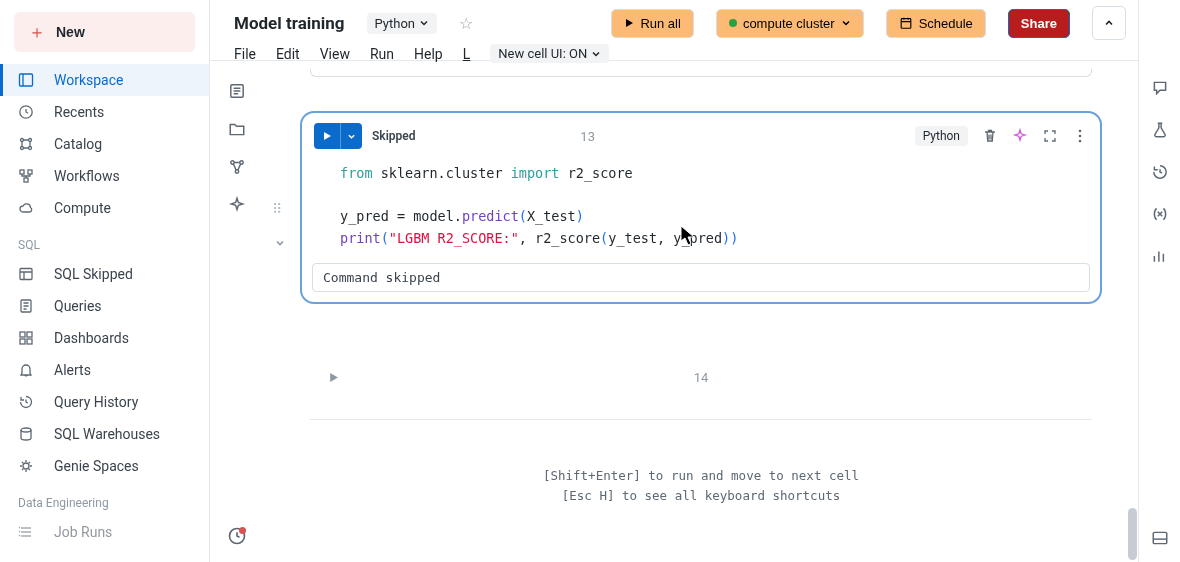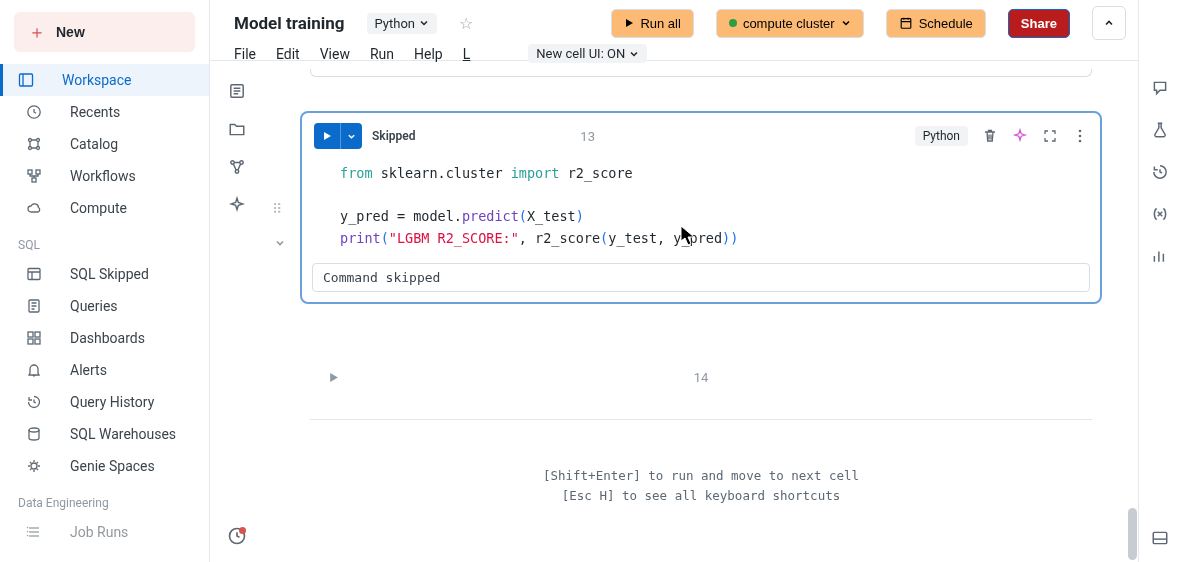--- a/index.html
+++ b/index.html
@@ -2,59 +2,59 @@
 <html><head>
 <meta charset="utf-8">
 <style>
   * { box-sizing: border-box; margin: 0; padding: 0; }
   body { font-family: -apple-system, BlinkMacSystemFont, "Segoe UI", Roboto, sans-serif; font-size: 13px; color: #1f272d; background: #fff; width: 1180px; height: 562px; overflow: hidden; position: relative; }
   
   
   .sidebar { position: absolute; left: 0; top: 0; width: 210px; height: 100%; border-right: 1px solid #e4e8ec; background: #fff; overflow-y: auto; }
   .new-btn { display: flex; align-items: center; gap: 10px; margin: 12px 14px; padding: 8px 14px; background: #fdeeee; border: none; border-radius: 6px; font-size: 14px; font-weight: 600; color: #1f272d; cursor: pointer; width: calc(100% - 28px); }
   .new-btn .plus { color: #d9534f; font-size: 18px; font-weight: 400; }
-  .nav-item { display: flex; align-items: flex-start; gap: 28px; padding: 8px 26px; font-size: 14px; cursor: pointer; color: #3b444d; }
+  .nav-item { display: flex; align-items: flex-start; gap: 20px; padding: 8px 18px; font-size: 14px; cursor: pointer; color: #3b444d; }
   .nav-item.active { background: #eef4fc; color: #0b6bcb; border-left: 3px solid #0b6bcb; padding-left: 15px; }
   .nav-icon { width: 16px; height: 16px; display: inline-flex; align-items: center; justify-content: center; color: #5d6873; }
   .nav-item.active .nav-icon { color: #0b6bcb; }
   .section-label { padding: 14px 18px 6px; font-size: 12px; color: #8e99a4; }
 
   
   .header { position: absolute; left: 210px; top: 0; right: 42px; height: 61px; border-bottom: 1px solid #e4e8ec; display: flex; flex-direction: column; padding: 6px 12px 0 24px; }
   .header-row1 { display: flex; align-items: center; gap: 22px; }
   .title { font-size: 17px; font-weight: 700; }
   .lang-pill { background: #f1f3f5; padding: 3px 8px; border-radius: 4px; font-size: 13px; display: flex; align-items: center; gap: 4px; cursor: pointer; }
   .star { font-size: 16px; color: #9aa5af; cursor: pointer; }
   .spacer { flex: 1; }
   .hbtn { border: 1px solid #d7dee4; background: #fdba74; padding: 6px 12px; border-radius: 5px; font-size: 13px; cursor: pointer; display: flex; align-items: center; gap: 6px; }
   .hbtn-share { background: #b91c1c; color: #fff; border-color: #0b6bcb; font-weight: 600; }
   .green-dot { width: 8px; height: 8px; background: #2e9e44; border-radius: 50%; }
   .header-row2 { display: flex; align-items: center; gap: 20px; padding-top: 4px; font-size: 14px; }
   .menu-item { cursor: pointer; }
-  .menu-badge { background: #f1f3f5; padding: 2px 8px; border-radius: 4px; font-size: 13px; display: flex; align-items: center; gap: 4px; margin-left: 38px; }
+  .menu-badge { background: #f1f3f5; padding: 2px 8px; border-radius: 4px; font-size: 13px; display: flex; align-items: center; gap: 4px; }
   .chev-btn { width: 34px; height: 34px; border: 1px solid #d7dee4; border-radius: 5px; display: flex; align-items: center; justify-content: center; cursor: pointer; }
 
   
   .mini-rail { position: absolute; left: 210px; top: 61px; width: 54px; height: calc(100% - 61px); display: flex; flex-direction: column; align-items: center; gap: 18px; padding-top: 20px; color: #5d6873; }
   .mini-rail .ic { width: 20px; height: 20px; cursor: pointer; display: flex; align-items: center; justify-content: center; }
   .mini-rail .bottom { margin-top: auto; margin-bottom: 16px; position: relative; }
   .history-dot { position:absolute; top:1px; right:1px; width:7px; height:7px; background:#d9534f; border-radius:50%; }
 
   
   .right-rail { position: absolute; right: 0; top: 0; width: 42px; height: 100%; border-left: 1px solid #e4e8ec; display: flex; flex-direction: column; align-items: center; gap: 22px; padding-top: 78px; color: #5d6873; }
   .right-rail .ic { width: 20px; height: 20px; cursor: pointer; display:flex;align-items:center;justify-content:center;}
   .right-rail .bot { margin-top:auto; margin-bottom:14px;}
 
   
   .nb { position: absolute; left: 264px; top: 61px; right: 42px; bottom: 0; overflow-y: auto; }
   .nb-inner { padding: 8px 36px 30px 36px; position: relative; }
   
   .prev-cell-strip { height: 8px; border:1px solid #d7dee4; border-radius:0 0 6px 6px; border-top:none; margin: 0 10px 34px 10px; }
 
-  .cell { border: 2px solid #6aa1db; border-radius: 8px; background:#fff; }
+  .cell { border: 2px solid #6aa1db; border-radius: 14px; background:#fff; }
   .cell-header { display:flex; align-items:center; gap:10px; padding:10px 12px; }
   .run-block { display:flex; }
   .run-btn { background:#0b6bcb; color:#fff; width:26px; height:26px; display:flex;align-items:center;justify-content:center; border-top-left-radius:4px; border-bottom-left-radius:4px; cursor:pointer;}
   .run-drop { background:#0b6bcb; color:#fff; width:22px; height:26px; display:flex;align-items:center;justify-content:center; border-top-right-radius:4px; border-bottom-right-radius:4px; border-left:1px solid rgba(255,255,255,.3); cursor:pointer;}
   .status-skipped { font-size:12px; font-weight:600; color:#3b444d; }
   .cell-num { color:#8e99a4; font-size:13px; }
   .cell-tools { margin-left:auto; display:flex; align-items:center; gap:14px; }
   .lang-badge { background:#f1f3f5; padding:3px 8px; border-radius:4px; font-size:12px;}
   .tool-ic { width:16px;height:16px; color:#5d6873; cursor:pointer; display:flex;align-items:center;justify-content:center;}
 

